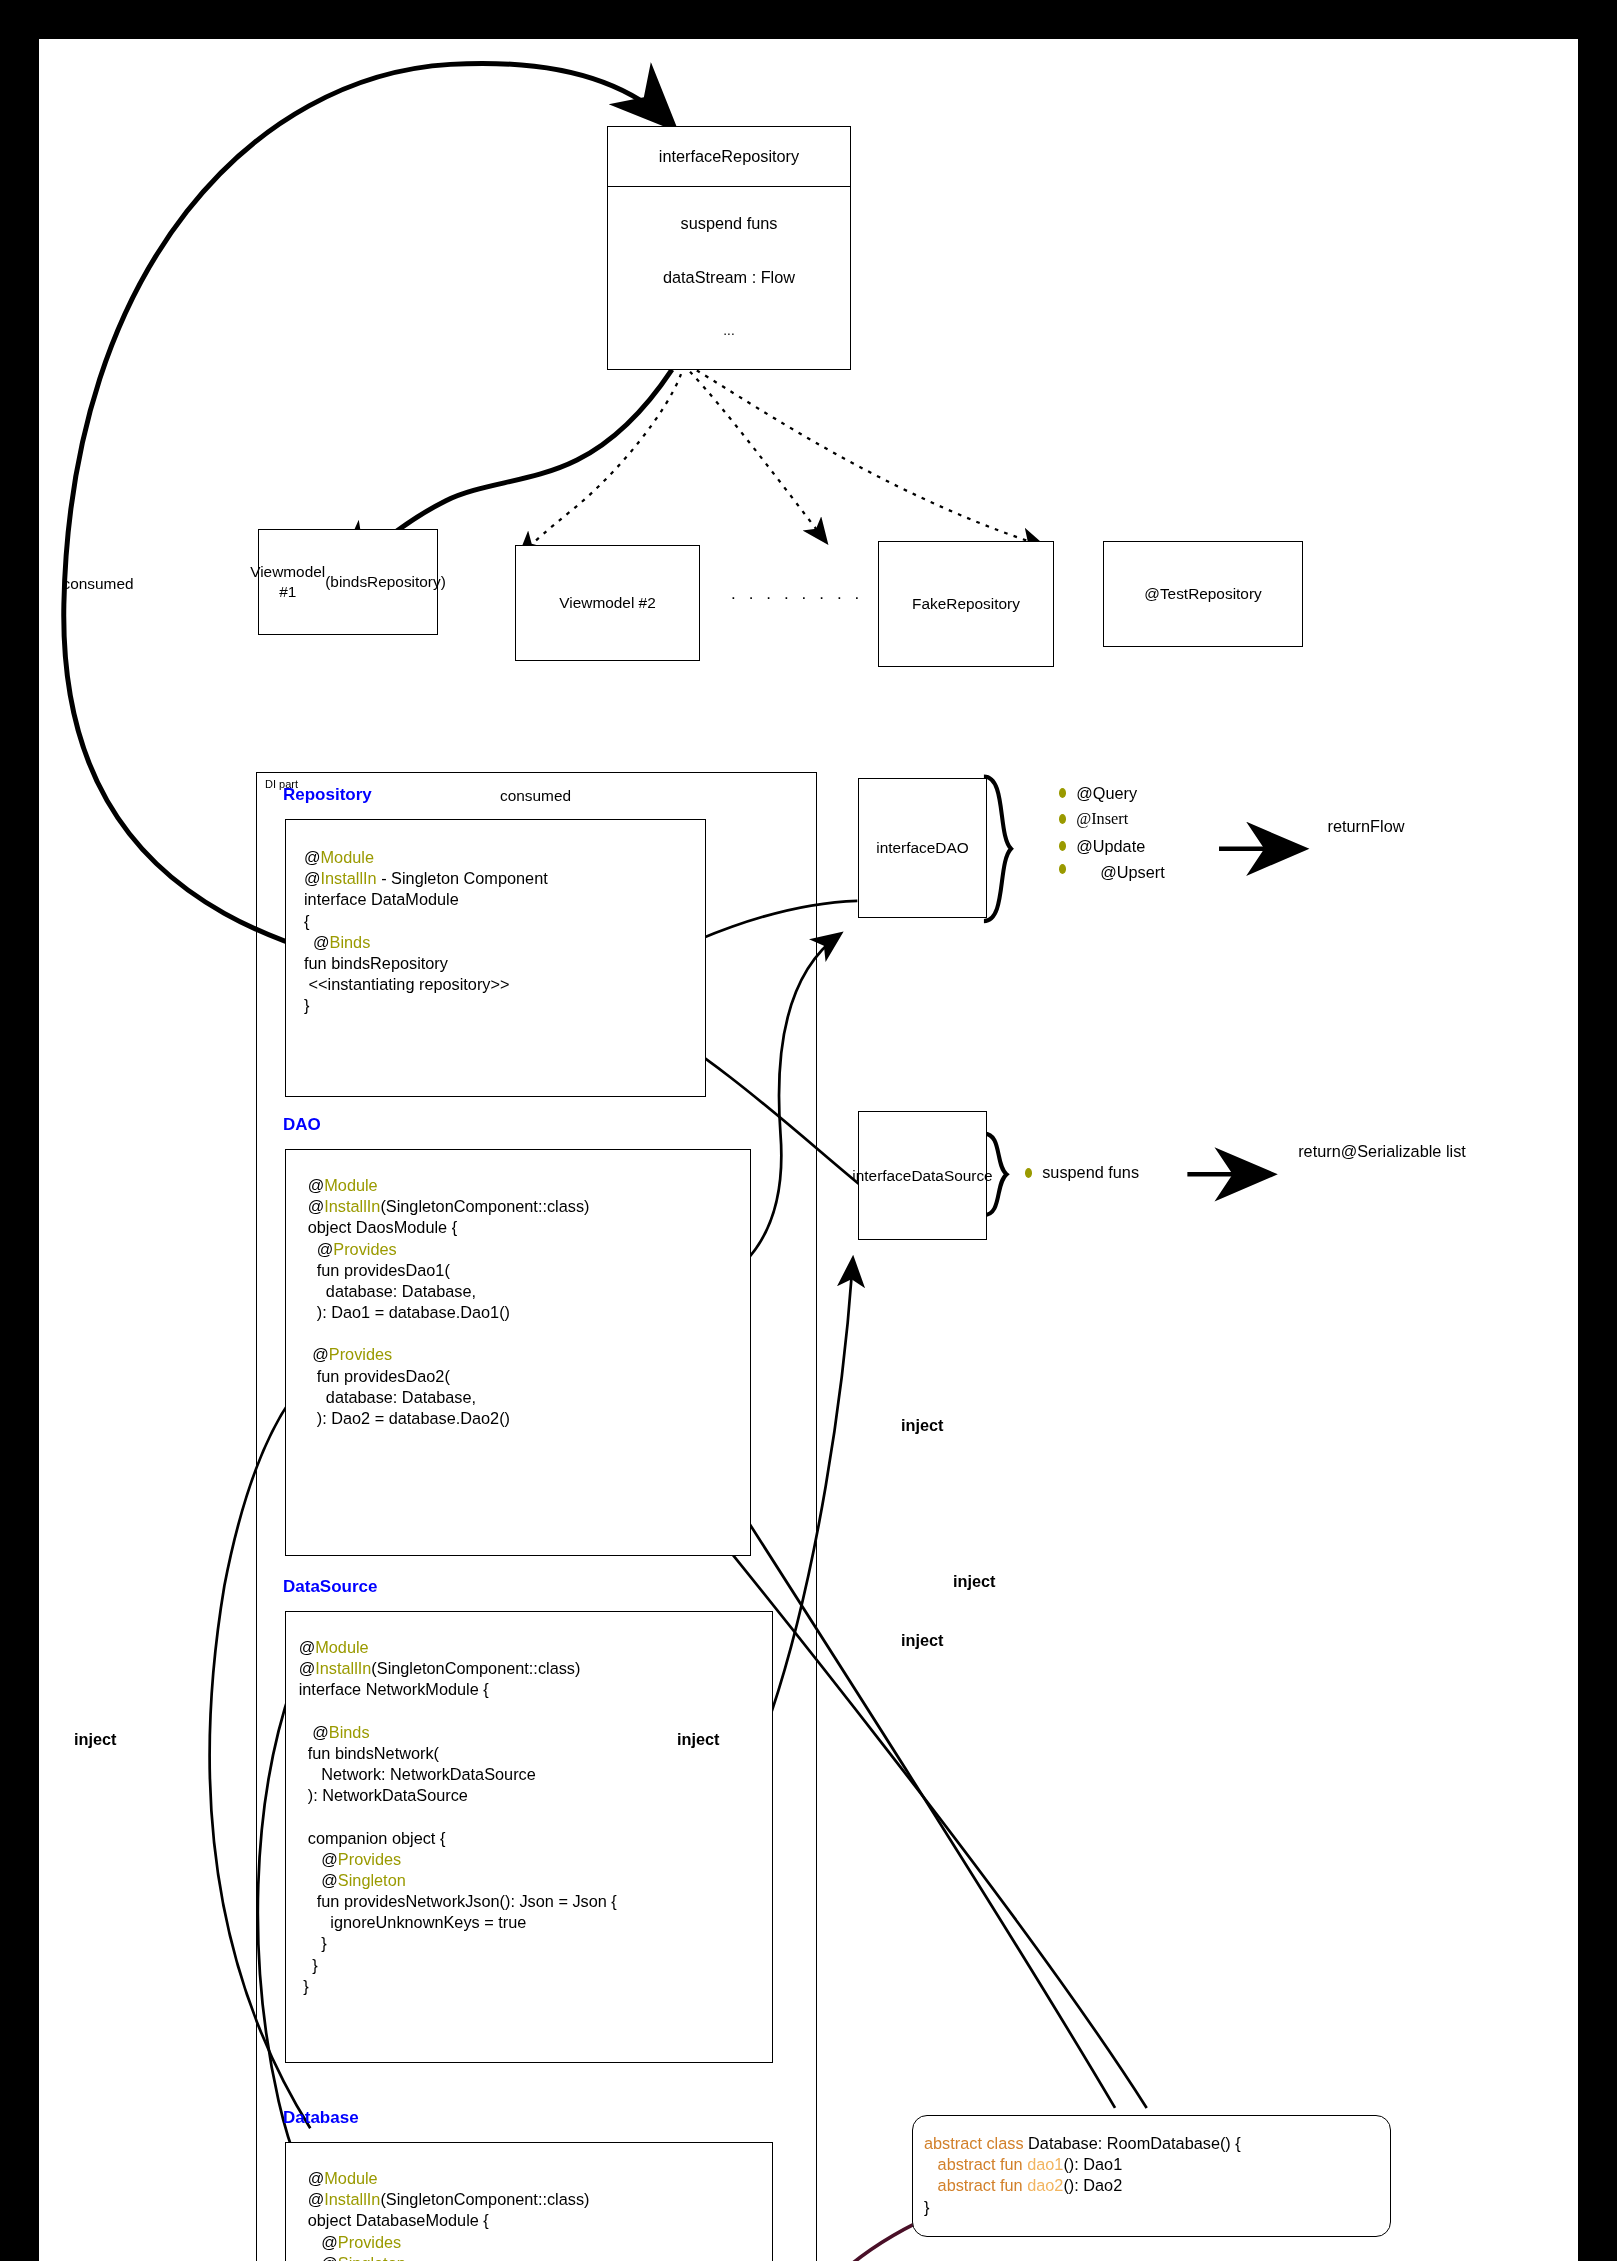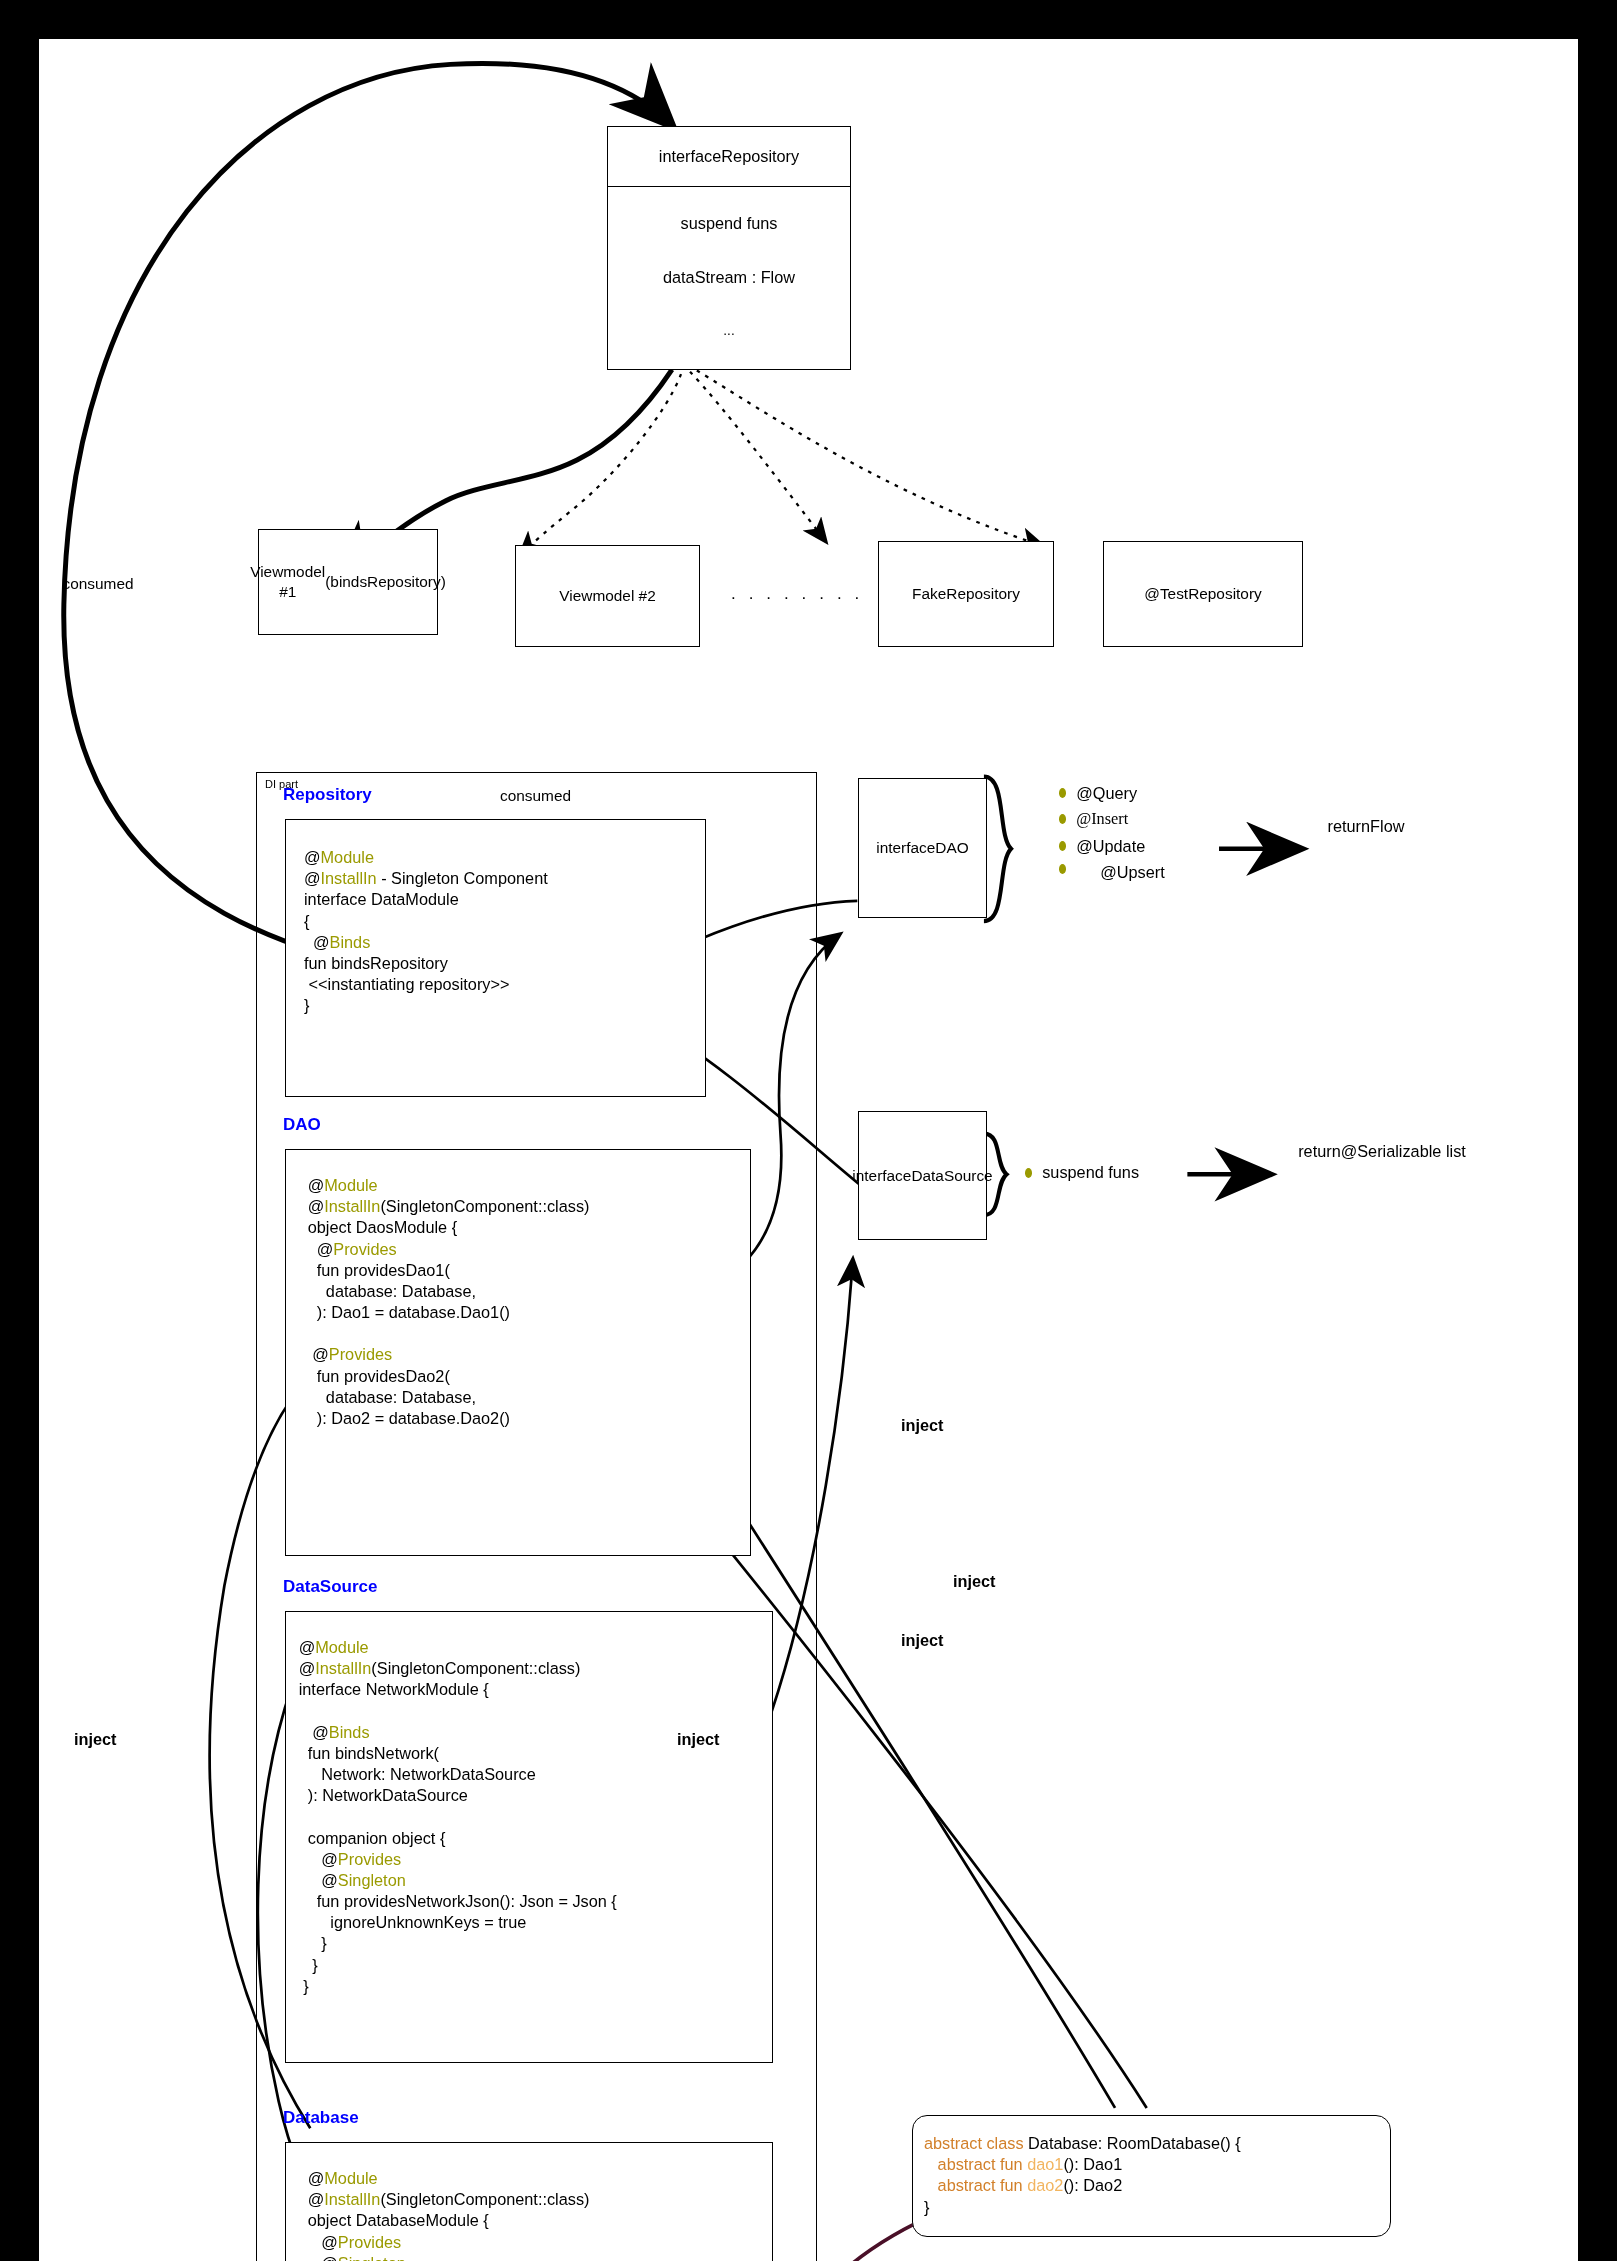--- a/index.html
+++ b/index.html
@@ -88,25 +88,25 @@
         <div class="t" style="left:0;top:27px;width:100%;text-align:center;">suspend funs</div>
         <div class="t" style="left:0;top:81px;width:100%;text-align:center;">dataStream : Flow</div>
         <div class="t" style="left:0;top:136px;width:100%;text-align:center;font-size:13.6px;">...</div>
       </div>
     </div>
 
     <div class="box ctr" style="left:219px;top:490px;width:180px;height:106px;font-size:15.4px;line-height:1.3;">
       <span>Viewmodel #1</span>
       <span>(bindsRepository)</span>
     </div>
-    <div class="box ctr" style="left:476px;top:506px;width:185px;height:102px;font-size:15.4px;">
+    <div class="box ctr" style="left:476px;top:506px;width:185px;height:116px;font-size:15.4px;">
       <span>Viewmodel #2</span>
     </div>
     <div class="t" style="left:692px;top:545px;font-size:17px;letter-spacing:4.1px;">. . . . . . . .</div>
-    <div class="box ctr" style="left:839px;top:502px;width:176px;height:106px;font-size:15.4px;line-height:1.35;">
+    <div class="box ctr" style="left:839px;top:502px;width:176px;height:126px;font-size:15.4px;line-height:1.35;">
       <span>Fake</span>
       <span>Repository</span>
     </div>
     <div class="box ctr" style="left:1064px;top:502px;width:200px;height:106px;font-size:15.4px;line-height:1.35;">
       <span>@Test</span>
       <span>Repository</span>
     </div>
 
     <div class="t" style="left:23.5px;top:536px;font-size:15.4px;">consumed</div>
     <div class="t" style="left:461px;top:748px;font-size:15.4px;">consumed</div>

